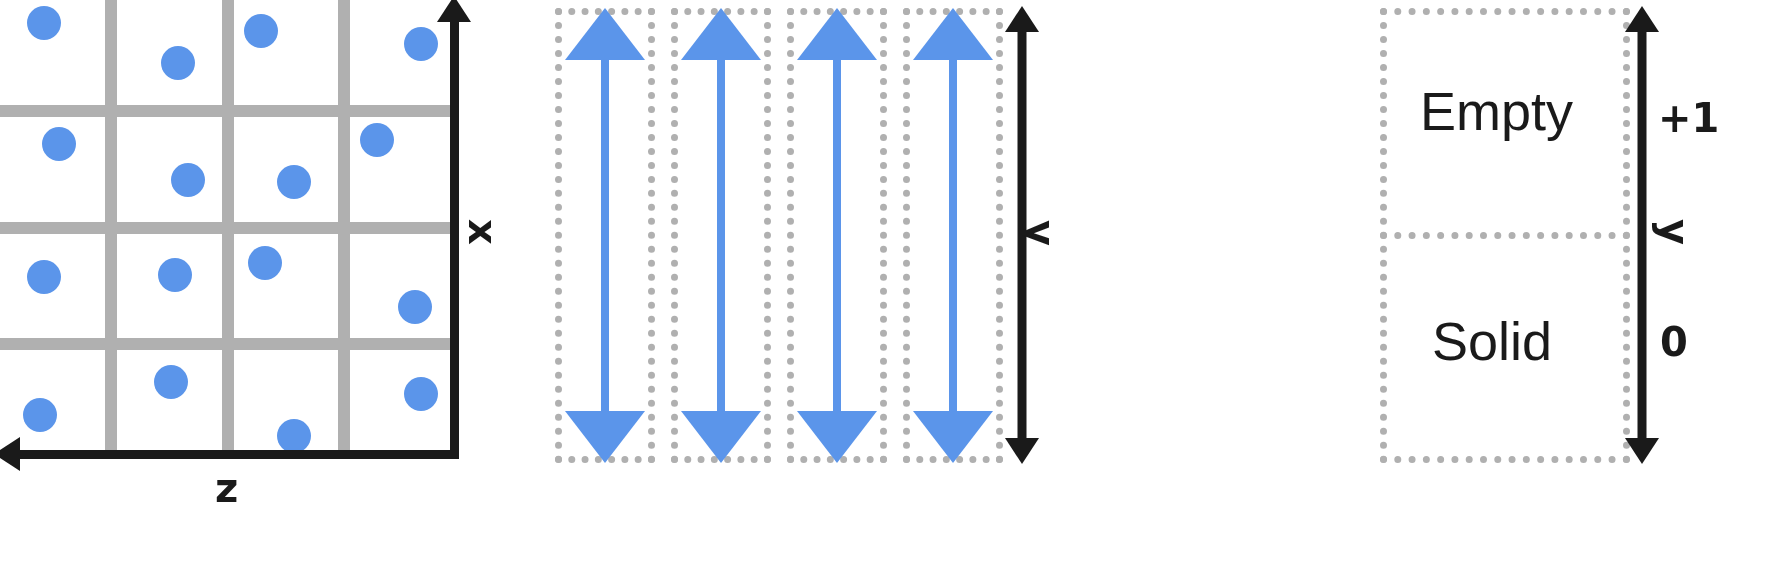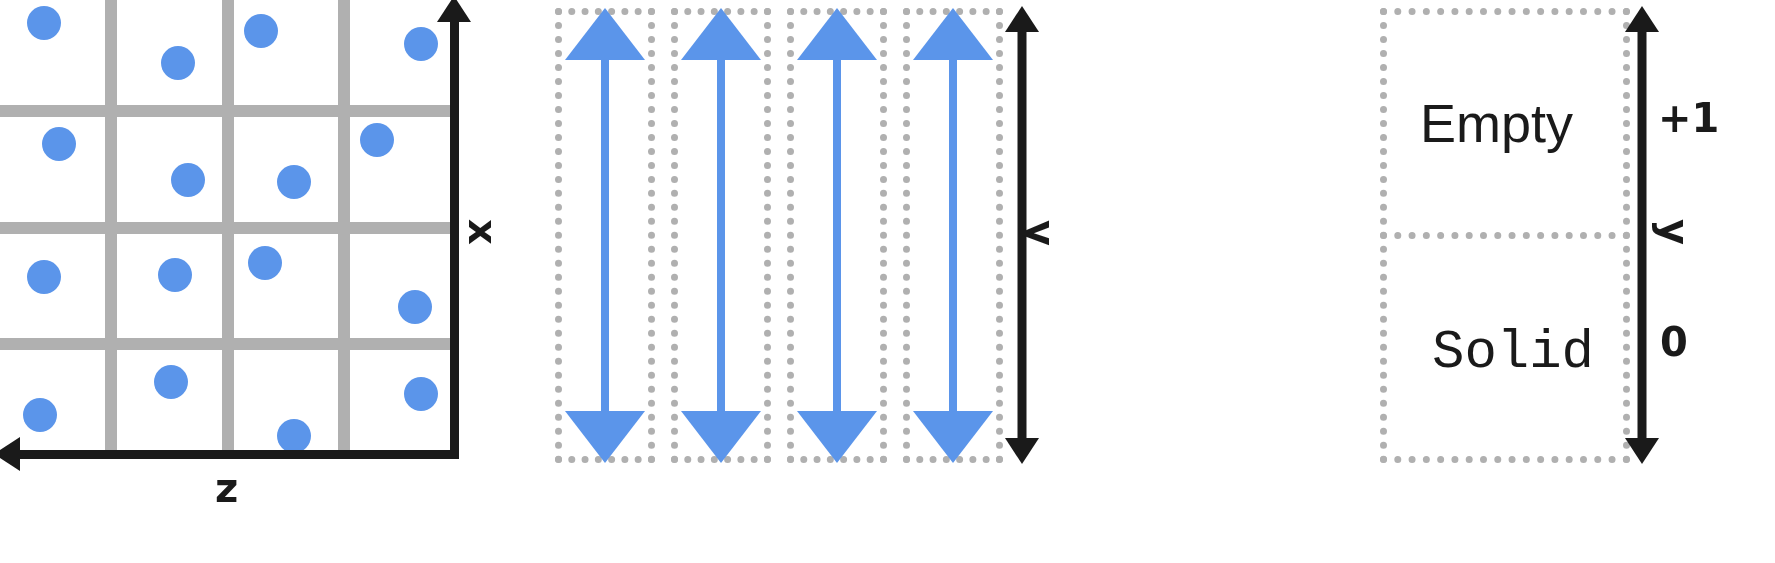--- a/index.html
+++ b/index.html
@@ -205,21 +205,20 @@
     width: 250px;
     border-top: 7px dotted #b0b0b0;
     box-sizing: border-box;
   }
   .state-label {
     position: absolute;
     font-family: "Liberation Sans", sans-serif;
     font-size: 54px;
     color: #1a1a1a;
     white-space: nowrap;
-    margin-top: 12px;
   }
   .tick-label {
     position: absolute;
     font-family: "DejaVu Sans", sans-serif;
     font-weight: 700;
     font-size: 40px;
     color: #1a1a1a;
     white-space: nowrap;
     line-height: 1;
   }
@@ -329,21 +328,21 @@
     </div>
     <div class="axis-label rot-cw" style="left:483px; top:213px;">y</div>
   </div>
 
   <div class="panel" id="panel-cell">
 
     <div class="cell-box"></div>
     <div class="cell-divider"></div>
 
     <div class="state-label" style="left:40px; top:80px;">Empty</div>
-    <div class="state-label" style="left:52px; top:310px;font-family:Liberation Mono, monospace;">Solid</div>
+    <div class="state-label" style="left:52px; top:310px;">Solid</div>
 
     <div class="dbl-axis" style="left:245px; top:6px; height:458px;">
       <div class="dhead-up"></div>
       <div class="dbl-shaft"></div>
       <div class="dhead-dn"></div>
     </div>
 
     <div class="tick-label" style="left:278px; top:98px;">+1</div>
     <div class="tick-label rot-cw" style="left:282px; top:212px;">y</div>
     <div class="tick-label" style="left:280px; top:322px;">0</div>

